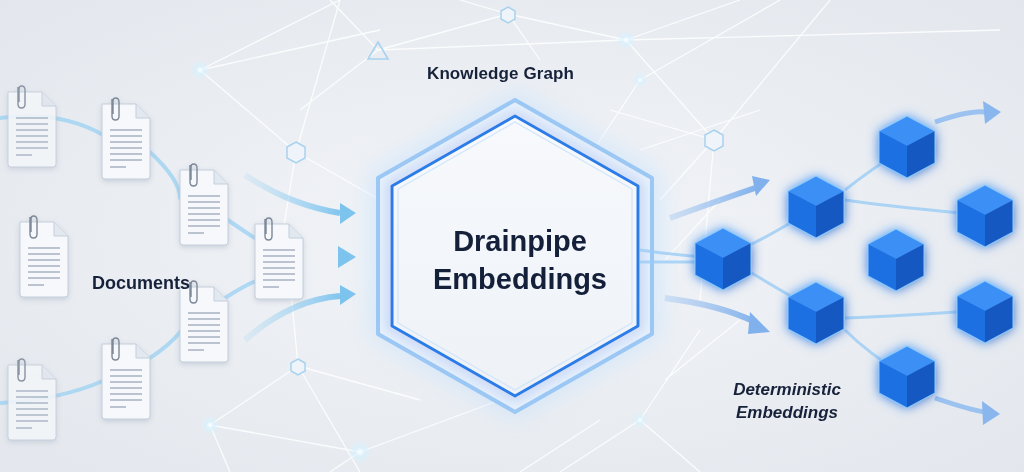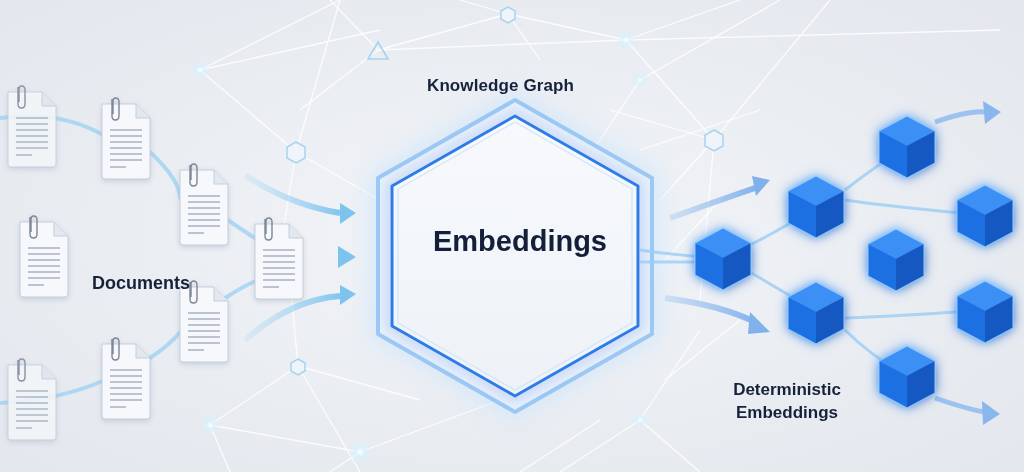--- a/index.html
+++ b/index.html
@@ -5,23 +5,23 @@
   html, body { margin: 0; padding: 0; }
   body {
     width: 1024px; height: 472px; overflow: hidden;
     background: #e9ecf1;
     font-family: "Liberation Sans", "DejaVu Sans", sans-serif;
   }
   .stage { position: relative; width: 1024px; height: 472px;
     background: radial-gradient(ellipse at 50% 50%, #f3f5f8 0%, #e9ecf1 60%, #e3e7ed 100%); }
   svg.canvas { position: absolute; left: 0; top: 0; }
   .label { position: absolute; color: #16213a; font-weight: 700; }
-  .label-kg { left: 427px; top: 76px; font-size: 17px; letter-spacing: 0.1px; text-align: center; }
+  .label-kg { left: 427px; top: 64px; font-size: 17px; letter-spacing: 0.1px; text-align: center; }
   .label-docs { left: 92px; top: 248px; font-size: 18px; margin-top: 25px; }
-  .label-det { left: 722px; top: 378px; font-size: 17px; line-height: 23px; text-align: center; width: 130px; }
+  .label-det { left: 722px; top: 378px; font-size: 17px; line-height: 23px; text-align: center; width: 130px; font-style: italic; }
   .center-title { position: absolute; left: 395px; top: 222px; width: 250px; text-align: center;
     font-size: 29px; font-weight: 700; color: #14203a; line-height: 38px; }
 </style>
 </head>
 <body>
 
 <div class="stage">
 <svg class="canvas" width="1024" height="472" viewBox="0 0 1024 472">
   <defs>
     <filter id="glow" x="-50%" y="-50%" width="200%" height="200%">
@@ -199,19 +199,20 @@
     <use href="#cube" x="896" y="259"></use>
     <use href="#cube" x="985" y="215"></use>
     <use href="#cube" x="985" y="311"></use>
     <use href="#cube" x="907" y="376"></use>
   </g>
 </svg>
 
 <div class="label label-kg">Knowledge Graph</div>
 <div class="label label-docs">Documents</div>
 <div class="center-title">
+  <div>Drainpipe</div>
   <div>Embeddings</div>
 </div>
 <div class="label label-det">
   <div>Deterministic</div>
   <div>Embeddings</div>
 </div>
 </div>
 
 </body></html>

